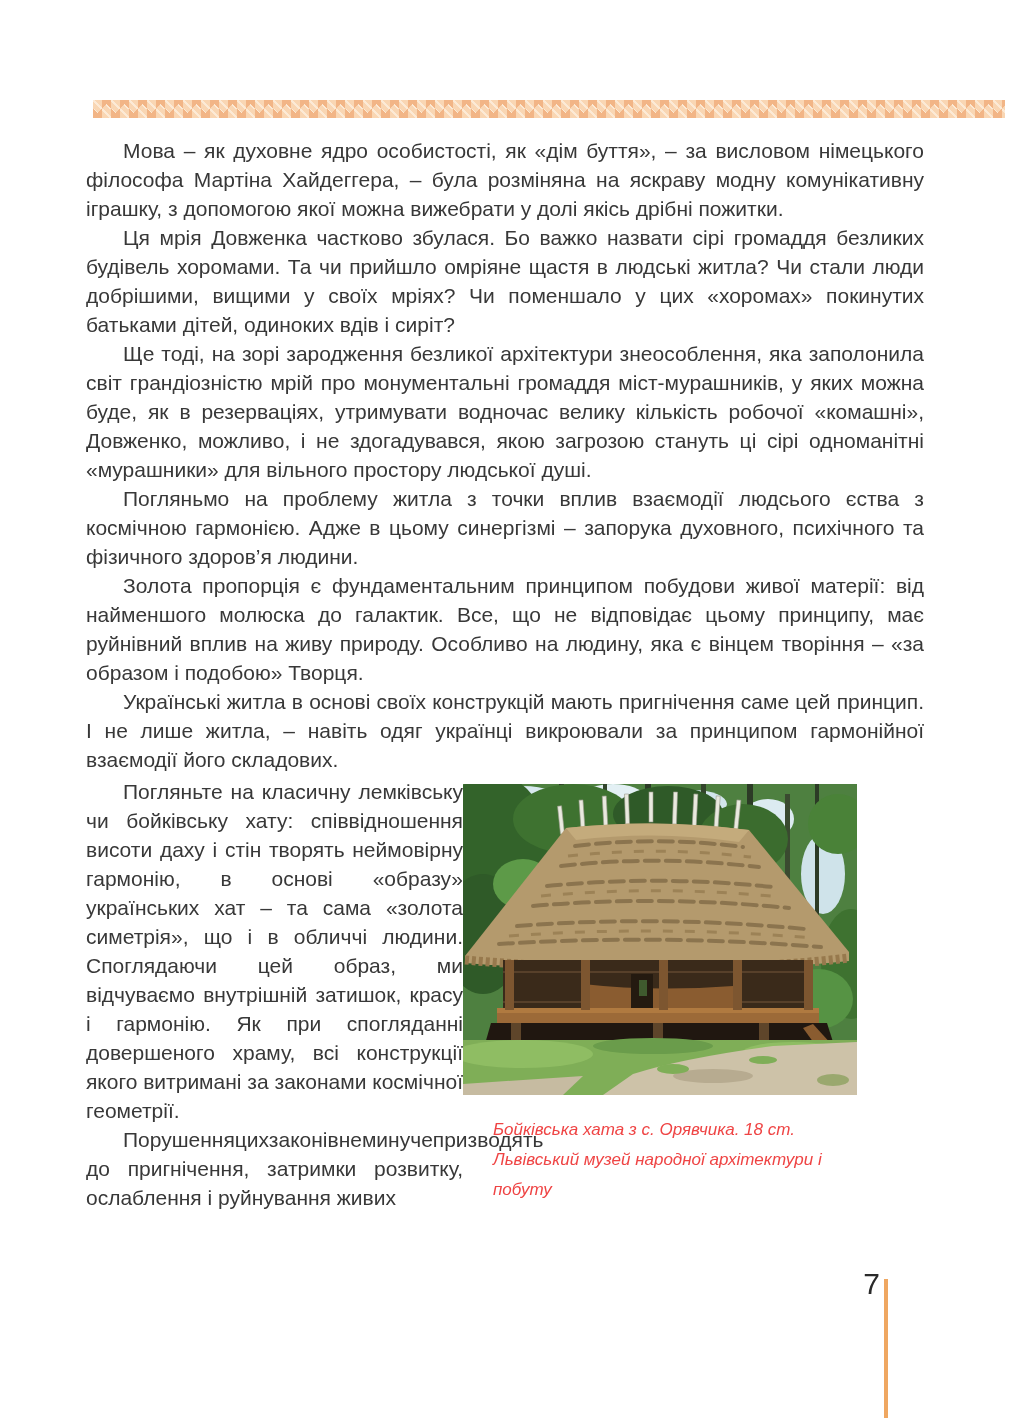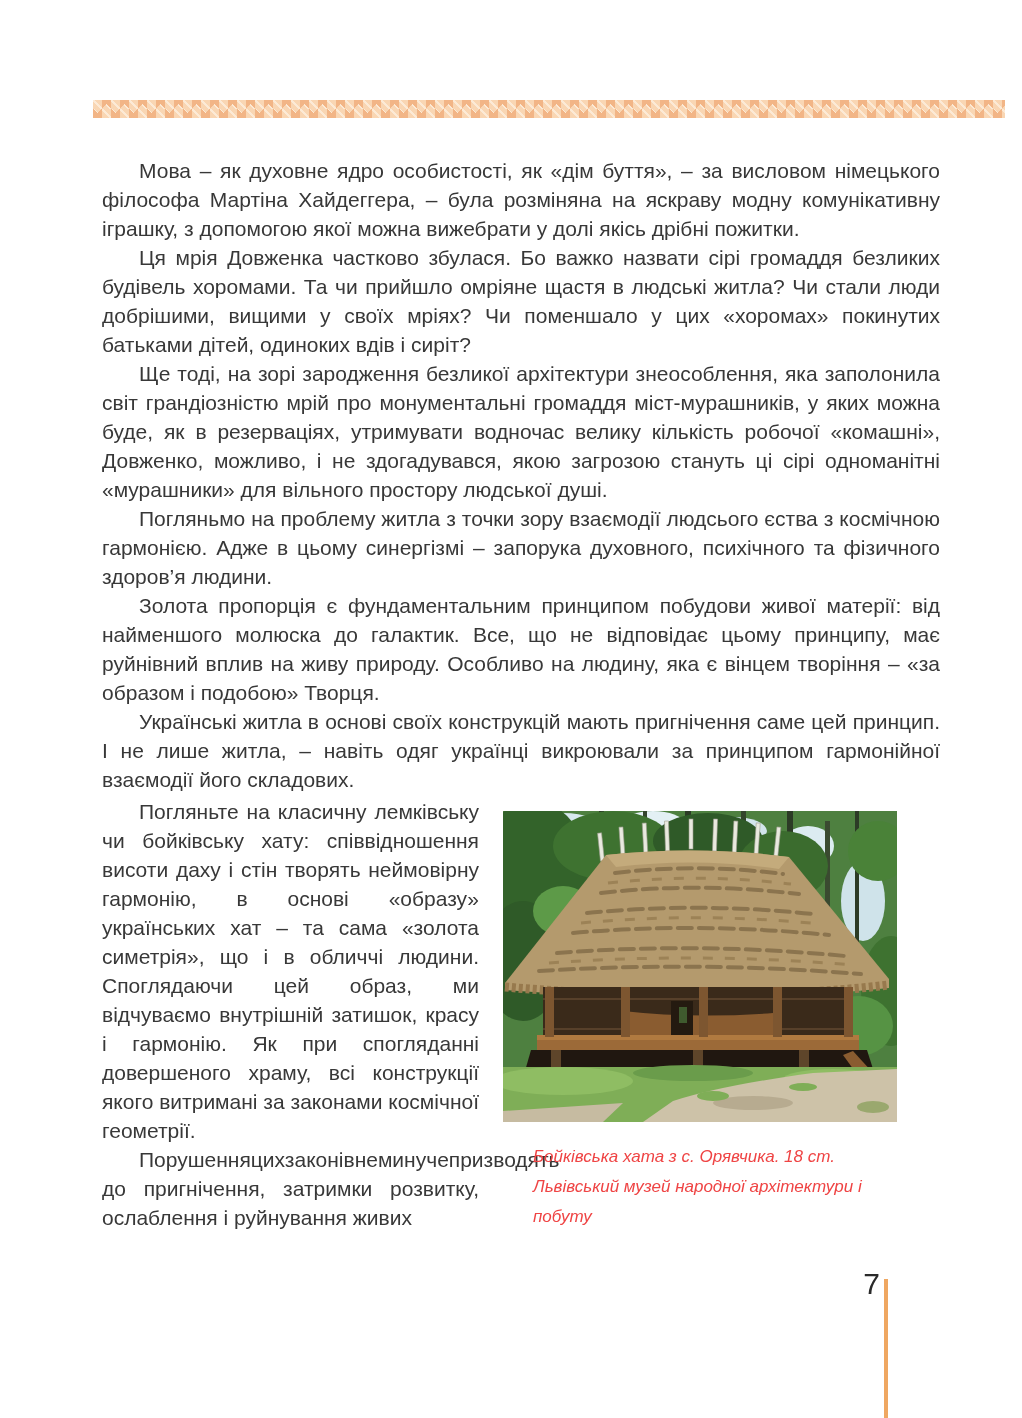--- a/index.html
+++ b/index.html
@@ -16,32 +16,31 @@
     position:absolute;left:93px;top:100px;width:912px;height:18px;
     background-color:#fcead6;
     background-image:
       linear-gradient(45deg,#f2b586 25%,transparent 25%,transparent 75%,#f2b586 75%),
       linear-gradient(-45deg,#f2b586 25%,transparent 25%,transparent 75%,#f2b586 75%),
       linear-gradient(45deg,rgba(246,197,150,.55) 40%,transparent 40%,transparent 60%,rgba(246,197,150,.55) 60%);
     background-size:18px 18px,18px 18px,9px 9px;
     background-position:0 0,9px 0,0 0;
   }
   .content{
-    position:absolute;left:102px;top:136px;width:838px;
+    position:absolute;left:86px;top:136px;width:838px;
     font-size:21px;line-height:29px;
     text-align:justify;
-    margin-top:20px;
   }
   .para{margin:0;text-indent:37px;}
   .quote{
     margin:9px 0;text-indent:37px;
     font-style:italic;
   }
   .columns{
-    display:flex;gap:24px;align-items:flex-end;margin-top:3px;
+    display:flex;align-items:center;margin-top:3px;
   }
   .col-left{width:377px;flex:none;}
   .col-right{width:394px;flex:none;}
   .photo-frame{width:394px;height:311px;display:block;}
   .caption{
     margin:20px 0 0 30px;width:356px;
     font-style:italic;font-size:17px;line-height:30px;color:#ef4444;
     text-align:left;text-indent:0;
   }
   .page-number{
@@ -58,21 +57,21 @@
 
 <div class="page">
 
   <div class="ribbon"></div>
 
   <div class="content">
 
     <p class="para">Мова – як духовне ядро особистості, як «дім буття», – за висловом німецького філософа Мартіна Хайдеггера, – була розміняна на яскраву модну комунікативну іграшку, з допомогою якої можна вижебрати у долі якісь дрібні пожитки.</p>
     <p class="para">Ця мрія Довженка частково збулася. Бо важко назвати сірі громаддя безликих будівель хоромами. Та чи прийшло омріяне щастя в людські житла? Чи стали люди добрішими, вищими у своїх мріях? Чи поменшало у цих «хоромах» покинутих батьками дітей, одиноких вдів і сиріт?</p>
     <p class="para">Ще тоді, на зорі зародження безликої архітектури знеособлення, яка заполонила світ грандіозністю мрій про монументальні громаддя міст-мурашників, у яких можна буде, як в резерваціях, утримувати водночас велику кількість робочої «комашні», Довженко, можливо, і не здогадувався, якою загрозою стануть ці сірі одноманітні «мурашники» для вільного простору людської душі.</p>
-    <p class="para">Погляньмо на проблему житла з точки зору взаємодії людсього єства з космічною гармонією. Адже в цьому синергізмі – запорука духовного, психічного та фізичного здоров’я людини.</p>
+    <p class="para">Погляньмо на проблему житла з точки вплив взаємодії людсього єства з космічною гармонією. Адже в цьому синергізмі – запорука духовного, психічного та фізичного здоров’я людини.</p>
     <p class="para">Золота пропорція є фундаментальним принципом побудови живої матерії: від найменшого молюска до галактик. Все, що не відповідає цьому принципу, має руйнівний вплив на живу природу. Особливо на людину, яка є вінцем творіння – «за образом і подобою» Творця.</p>
     <p class="para">Українські житла в основі своїх конструкцій мають пригнічення саме цей принцип. І не лише житла, – навіть одяг українці викроювали за принципом гармонійної взаємодії його складових.</p>
 
     <div class="columns">
       <div class="col-left">
         <p class="para">Погляньте на класичну лемківську чи бойківську хату: співвідношення висоти даху і стін творять неймовірну гармонію, в основі «образу» українських хат – та сама «золота симетрія», що і в обличчі людини. Споглядаючи цей образ, ми відчуваємо внутрішній затишок, красу і гармонію. Як при спогляданні довершеного храму, всі конструкції якого витримані за законами космічної геометрії.</p>
         <p class="para">Порушенняцихзаконівнеминучепризводять до пригнічення, затримки розвитку, ослаблення і руйнування живих</p>
       </div>
 
       <figure class="col-right" style="margin:0">

